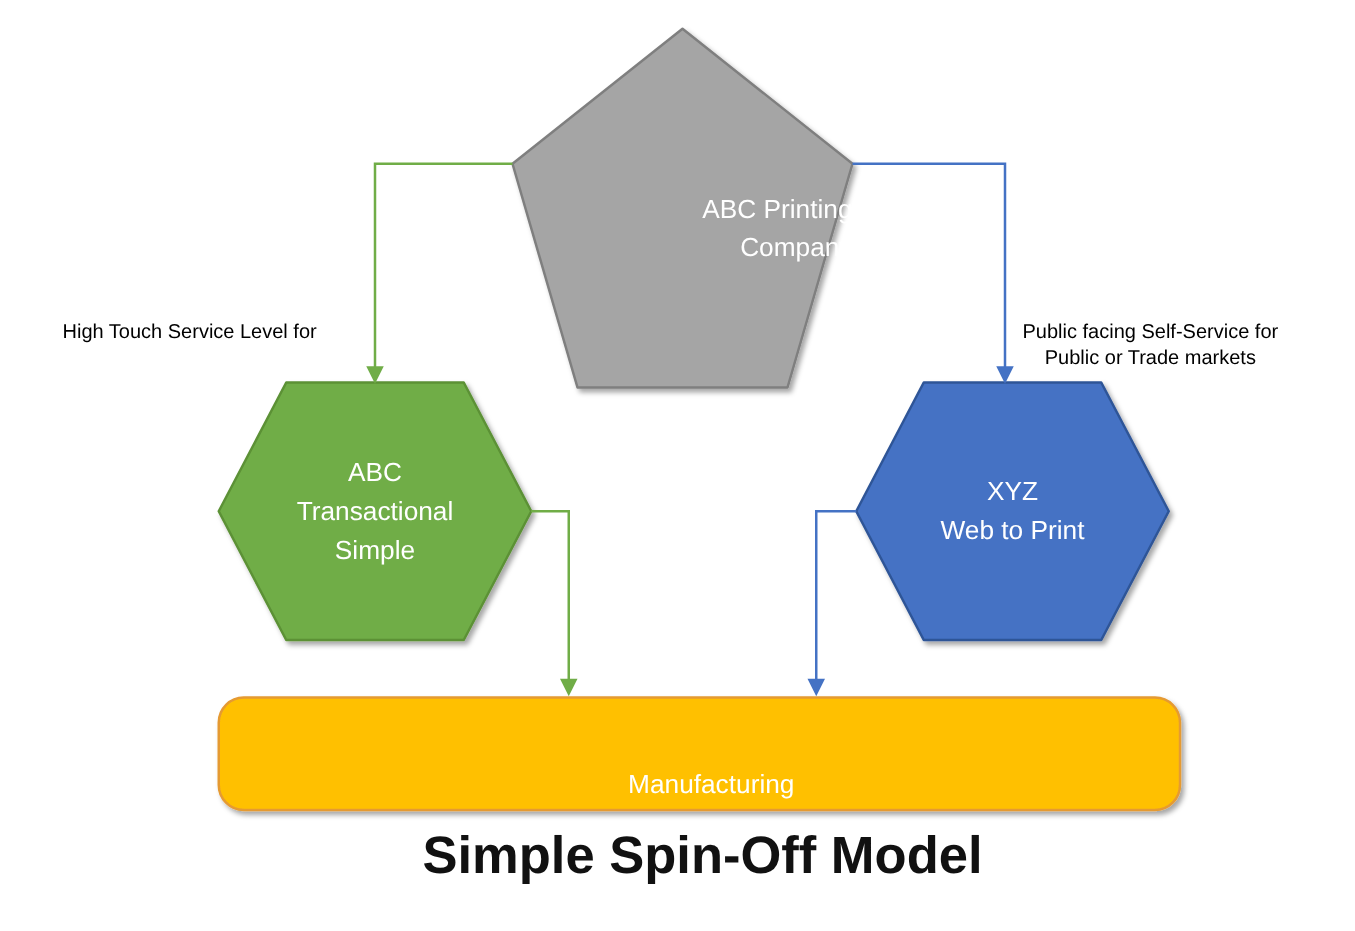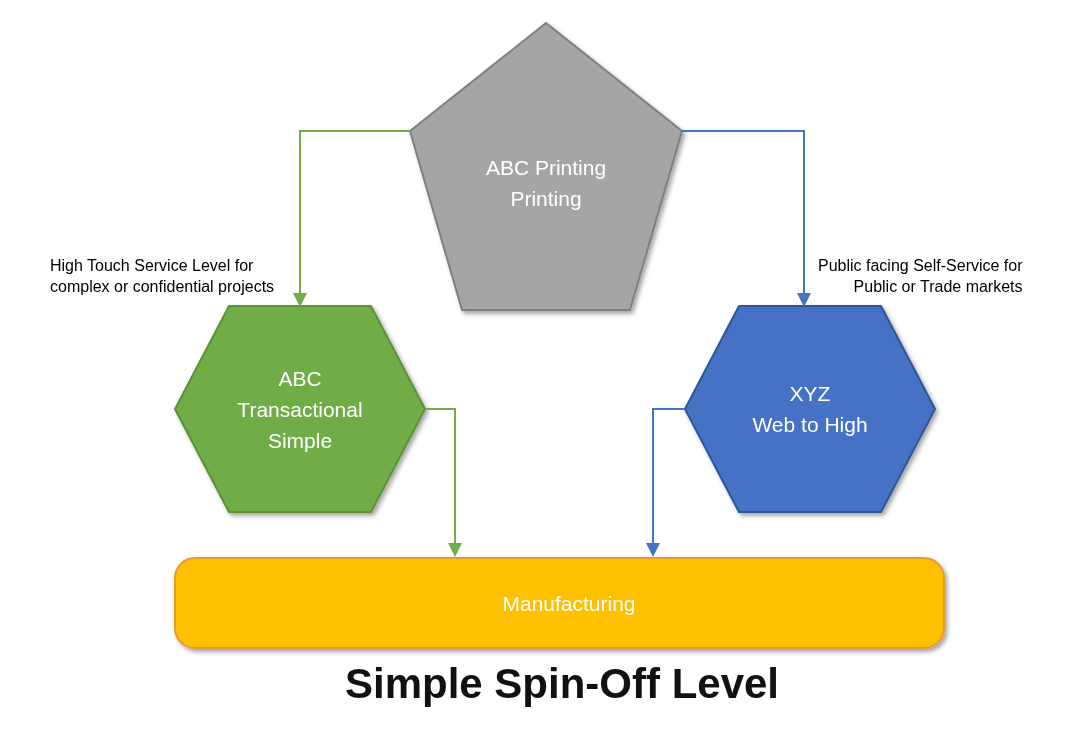--- a/index.html
+++ b/index.html
@@ -32,21 +32,21 @@
     line-height: 31px;
     pointer-events: none;
   }
   .annotation {
     position: absolute;
     color: #000000;
     font-size: 16px;
     line-height: 21px;
     white-space: nowrap;
   }
-  .annotation.right-note { text-align: right; }
+  .annotation.right-note { text-align: center; }
   .diagram-title {
     position: absolute;
     left: 562px;
     top: 660px;
     transform: translateX(-50%);
     font-size: 42px;
     font-weight: bold;
     color: #111111;
     white-space: nowrap;
   }
@@ -77,45 +77,44 @@
     <path d="M682,131 L804,131 L804,294" fill="none" stroke-width="2" stroke="#4472C4"></path>
     <polygon points="797,293 811,293 804,307" fill="#4472C4"></polygon>
 
     <path d="M425,409 L455,409 L455,544" fill="none" stroke-width="2" stroke="#70AD47"></path>
     <polygon points="448,543 462,543 455,557" fill="#70AD47"></polygon>
 
     <path d="M685,409 L653,409 L653,544" fill="none" stroke-width="2" stroke="#4472C4"></path>
     <polygon points="646,543 660,543 653,557" fill="#4472C4"></polygon>
   </svg>
 
-  <div class="node-label" style="left:410px; top:120px; width:272px; height:125px;">
+  <div class="node-label" style="left:410px; top:120px; width:272px; height:125px;align-items:flex-end;">
     <div>ABC Printing</div>
-    <div>Printing</div>
+    <div>Company</div>
   </div>
 
   <div class="node-label" style="left:175px; top:306px; width:250px; height:206px;justify-content:center;">
     <div>ABC</div>
     <div>Transactional</div>
     <div>Simple</div>
   </div>
 
   <div class="node-label" style="left:685px; top:306px; width:250px; height:206px;">
     <div>XYZ</div>
-    <div>Web to High</div>
+    <div>Web to Print</div>
   </div>
 
-  <div class="node-label" style="left:175px; top:558px; width:788px; height:90px;">
+  <div class="node-label" style="left:175px; top:582px; width:788px; height:90px;">
     <div>Manufacturing</div>
   </div>
 
   <div class="annotation" style="left:50px; top:255px;">
     <div>High Touch Service Level for</div>
-    <div>complex or confidential projects</div>
   </div>
 
   <div class="annotation right-note" style="left:818px; top:255px;">
     <div>Public facing Self-Service for</div>
     <div>Public or Trade markets</div>
   </div>
 
-  <div class="diagram-title">Simple Spin-Off Level</div>
+  <div class="diagram-title">Simple Spin-Off Model</div>
 
 </div>
 
 </body></html>

